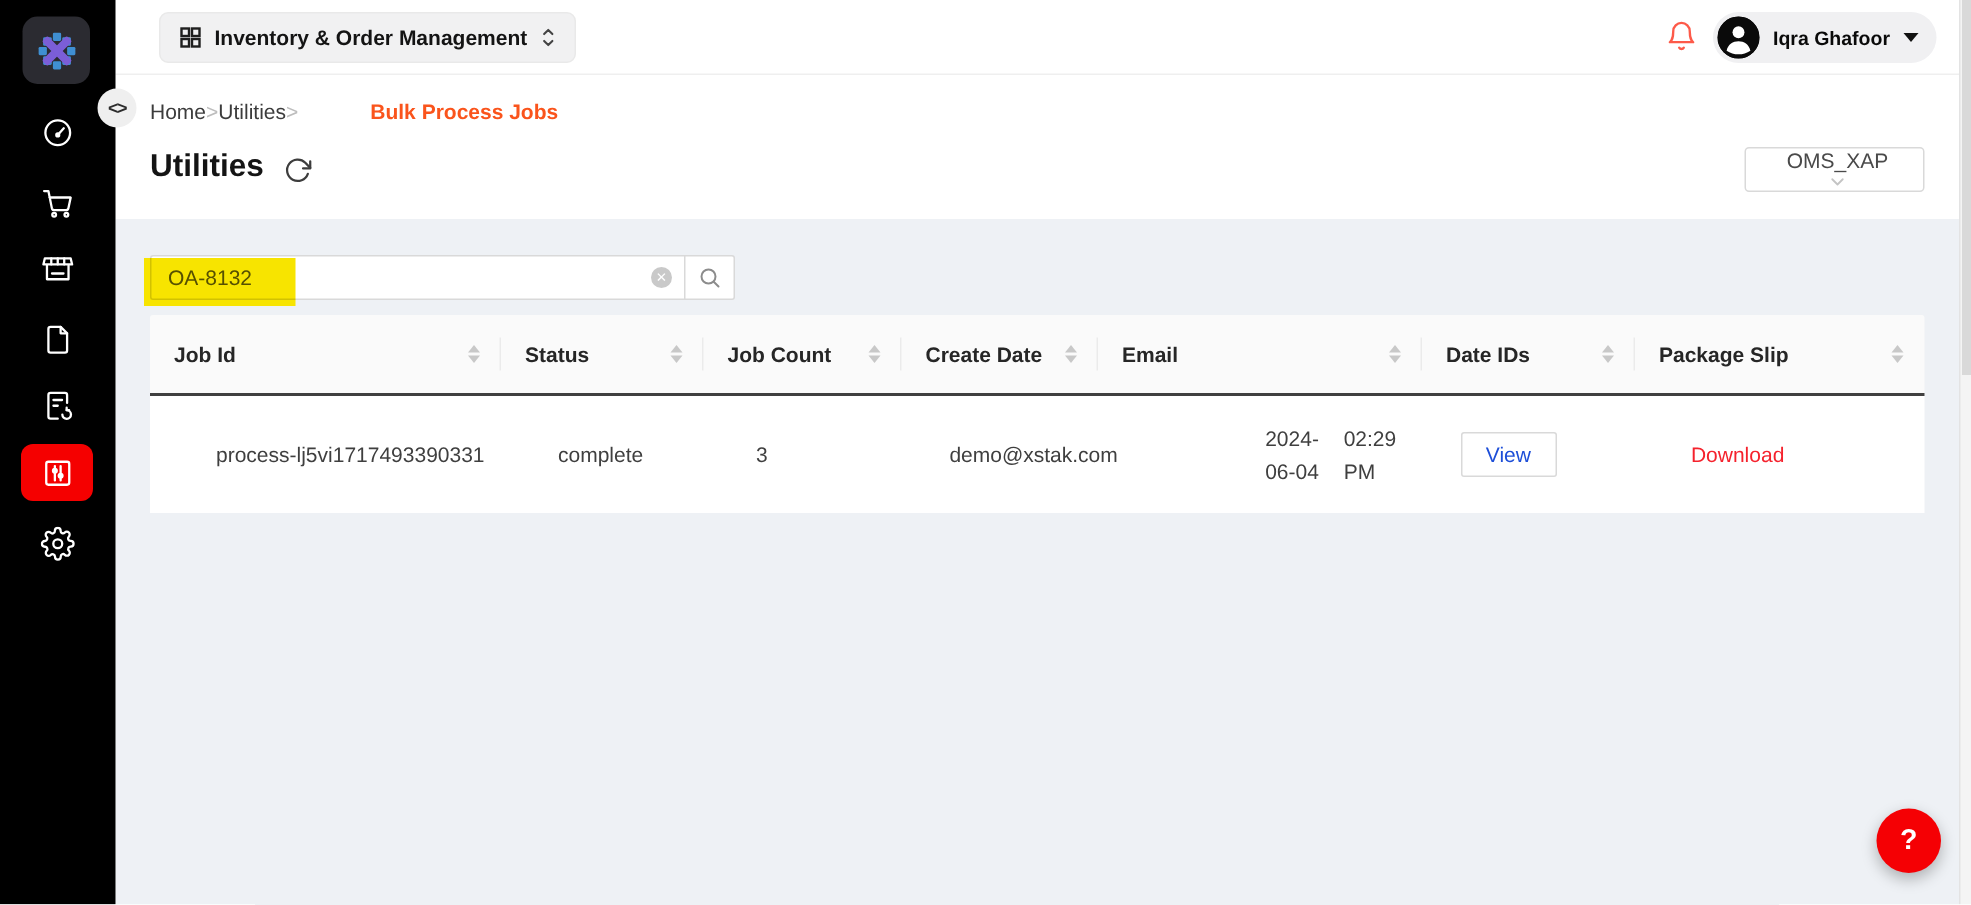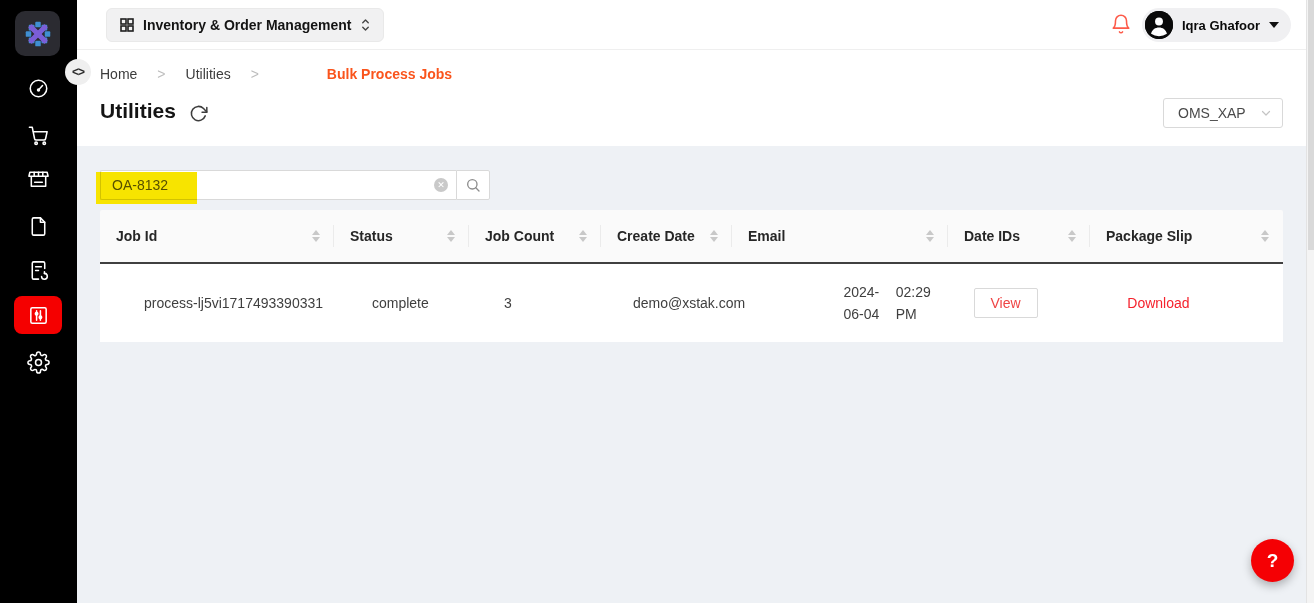--- a/index.html
+++ b/index.html
@@ -26,29 +26,29 @@
                   border:1px solid #e9e9e9; border-radius:6px; display:flex; align-items:center; gap:8px;
                   font-size:14px; font-weight:700; color:#141414; cursor:pointer; }
   .bell { position:absolute; left:1033px; top:13px; width:22px; height:24px; cursor:pointer; }
   .user-pill { position:absolute; right:15px; top:8px; height:34px; background:#f0f0f2; border-radius:17px;
                display:flex; align-items:center; gap:9px; padding:3px 12px 3px 3px; cursor:pointer; }
   .avatar { width:28px; height:28px; border-radius:50%; background:#0a0a0a; display:flex; align-items:center; justify-content:center; }
   .user-name { font-size:13px; font-weight:700; color:#0a0a0a; }
   .caret-down { width:0; height:0; border-left:5px solid transparent; border-right:5px solid transparent; border-top:6px solid #111; }
   
   .subheader { position:absolute; left:77px; top:51px; width:1229px; height:95px; background:#fff; }
-  .breadcrumb { position:absolute; left:100px; top:66px; display:flex; gap:20px; font-size:14px; color:#3c3c3c; z-index:2;align-items:flex-end;}
+  .breadcrumb { position:absolute; left:100px; top:66px; display:flex; gap:0; font-size:14px; color:#3c3c3c; z-index:2;align-items:flex-end;}
   .crumb { cursor:pointer; }
   .crumb-sep { color:#bdbdbd; }
   .crumb-active { color:#fa541c; font-weight:700;padding-left:48px; }
   .page-title { position:absolute; left:100px; top:99px; font-size:21px; font-weight:700; color:#141414; z-index:2;}
   .refresh { position:absolute; left:189px; top:104px; width:19px; height:19px; cursor:pointer; z-index:2;}
   .ws-select { position:absolute; left:1163px; top:98px; width:120px; height:30px; background:#fff; border:1px solid #d9d9d9;
                border-radius:3px; display:flex; align-items:center; justify-content:space-between; padding:0 10px 0 14px;
-               font-size:14px; color:#4a4a4a; cursor:pointer; z-index:2;}
+               font-size:14px; color:#4a4a4a; cursor:pointer; z-index:2;flex-direction:column;}
   
   .content-bg { position:absolute; left:77px; top:146px; width:1229px; height:457px; background:#eef1f5; }
   .search-wrap { position:absolute; left:100px; top:170px; width:390px; height:30px; display:flex; z-index:2; }
   .search-input-box { position:relative; flex:1; background:#fff; border:1px solid #d9d9d9; border-right:none;
                       border-radius:2px 0 0 2px; display:flex; align-items:center; }
   .search-input { border:none; outline:none; background:transparent; width:100%; height:100%; padding:0 30px 0 11px;
                   font-size:14px; color:#595959; font-family:"Liberation Sans", sans-serif; position:relative; z-index:1; }
   .hl { position:absolute; left:-5px; top:1px; width:101px; height:32px; background:#f7e400; mix-blend-mode:multiply;
         pointer-events:none; z-index:2; }
   .clear-btn { position:absolute; right:8px; top:7px; width:14px; height:14px; border-radius:50%; background:#c9c9c9;
@@ -64,21 +64,21 @@
   .sorter { display:flex; flex-direction:column; gap:2px; }
   .s-up { width:0; height:0; border-left:4px solid transparent; border-right:4px solid transparent; border-bottom:5px solid #c8c8c8; }
   .s-down { width:0; height:0; border-left:4px solid transparent; border-right:4px solid transparent; border-top:5px solid #c8c8c8; }
   .trow { display:flex; height:80px; background:#fff; border-top:2px solid #404040;padding-left:28px; }
   .td { display:flex; align-items:center; padding:0 16px; font-size:14px; color:#3f3f3f; }
   .c1{width:234px}.c2{width:135px}.c3{width:132px}.c4{width:216px}.c5{width:131px}.c6{width:142px}.c7{width:193px}
   .td-date { flex-direction:row; align-items:center; justify-content:center; line-height:22px; }
   .td-order { padding-left:18px; }
   .td-slip { padding-left:33px; }
   .view-btn { height:30px; padding:0 16px; background:#fff; border:1px solid #d9d9d9; border-radius:2px;
-              font-size:14px; color:#ef4444; cursor:pointer; font-family:"Liberation Sans", sans-serif; }
+              font-size:14px; color:#1d4ed8; cursor:pointer; font-family:"Liberation Sans", sans-serif; }
   .download-link { color:#f5222d; cursor:pointer; }
   
   .scrollbar { position:absolute; right:0; top:0; width:8px; height:603px; background:#f4f4f4; border-left:1px solid #e3e3e3; z-index:9; }
   .scroll-thumb { position:absolute; top:0; left:1px; width:7px; height:250px; background:#d9d9d9; cursor:pointer; }
   .help-btn { position:absolute; left:1251px; top:539px; width:43px; height:43px; border-radius:50%; background:#f50004;
               color:#fff; font-size:19px; font-weight:700; display:flex; align-items:center; justify-content:center;
               box-shadow:0 4px 10px rgba(0,0,0,.28); cursor:pointer; z-index:8; }
 </style>
 </head>
 <body>

